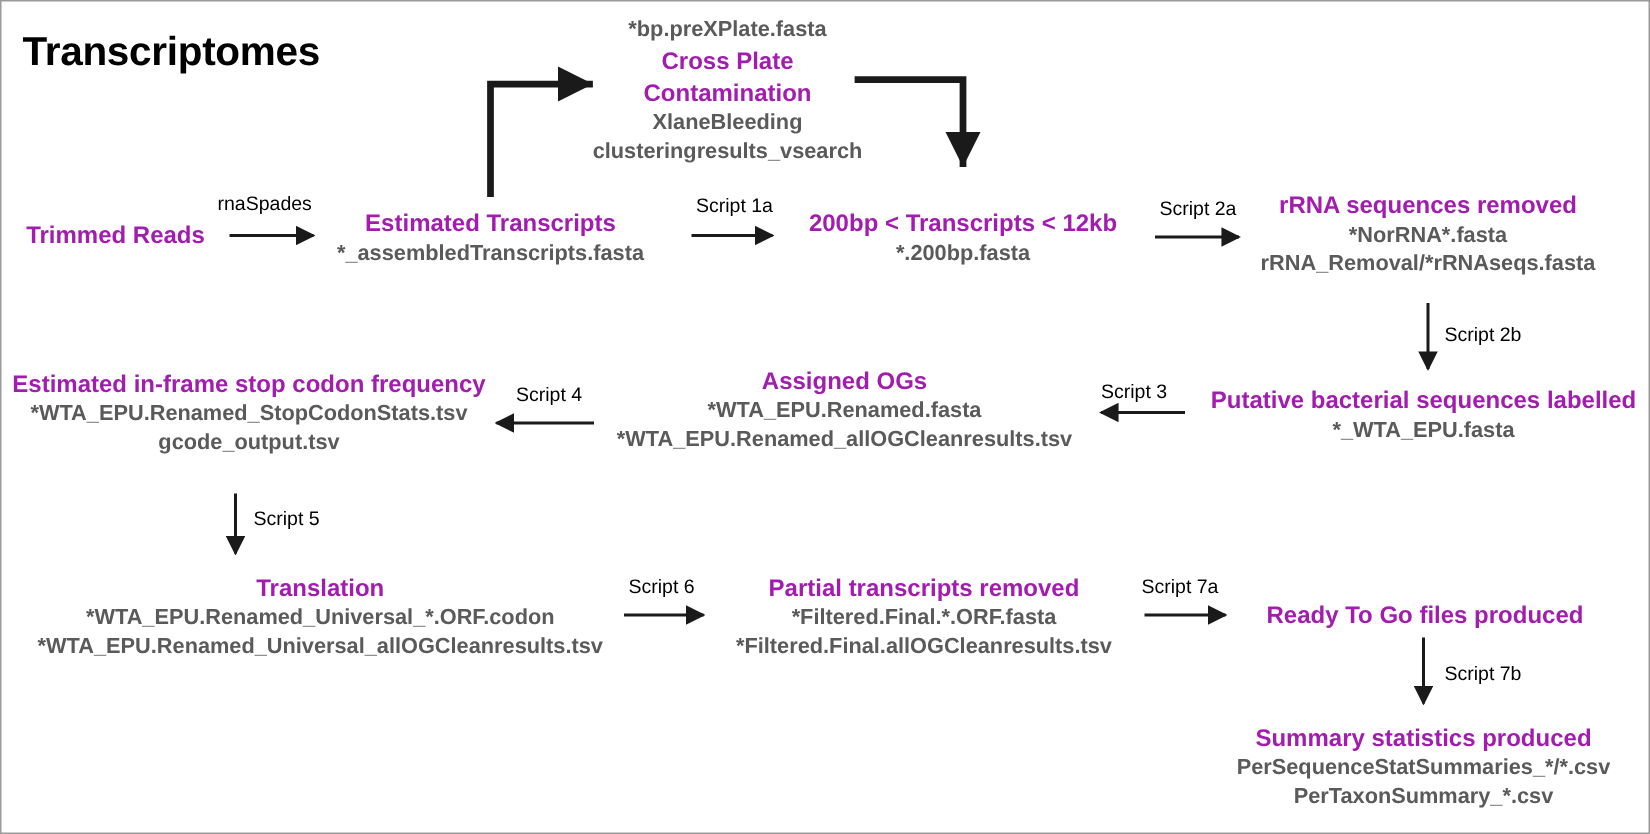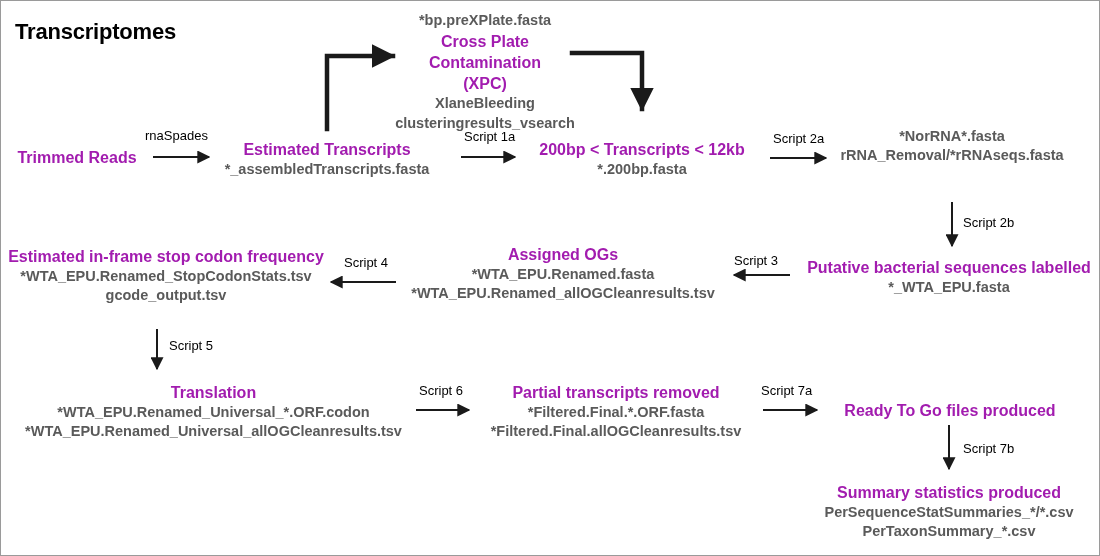--- a/index.html
+++ b/index.html
@@ -53,21 +53,21 @@
     position: absolute;
     font-size: 13px;
     font-weight: normal;
     color: #000000;
     white-space: nowrap;
   }
   #page-title {
     position: absolute;
     left: 14px;
     top: 18px;
-    font-size: 22px;
+    font-size: 27px;
     font-weight: bold;
     color: #000000;
     letter-spacing: -0.2px;
   }
 </style>
 </head>
 <body>
 
 <div id="canvas">
 
@@ -125,31 +125,31 @@
 
   <div class="node" style="left:192px; top:138px; width:268px;">
     <span class="title">Estimated Transcripts</span>
     <span class="fname">*_assembledTranscripts.fasta</span>
   </div>
 
   <div class="node" style="left:382px; top:10px; width:204px;">
     <span class="fname pre">*bp.preXPlate.fasta</span>
     <span class="title">Cross Plate</span>
     <span class="title">Contamination</span>
-    <span class="title">(XPC)</span>
     <span class="fname">XlaneBleeding</span>
     <span class="fname">clusteringresults_vsearch</span>
   </div>
 
   <div class="node" style="left:516px; top:138px; width:250px;">
     <span class="title">200bp &lt; Transcripts &lt; 12kb</span>
     <span class="fname">*.200bp.fasta</span>
   </div>
 
   <div class="node" style="left:826px; top:126px; width:250px;">
+    <span class="title">rRNA sequences removed</span>
     <span class="fname">*NorRNA*.fasta</span>
     <span class="fname">rRNA_Removal/*rRNAseqs.fasta</span>
   </div>
 
   <div class="node" style="left:800px; top:256px; width:296px;">
     <span class="title">Putative bacterial sequences labelled</span>
     <span class="fname">*_WTA_EPU.fasta</span>
   </div>
 
   <div class="node" style="left:398px; top:243px; width:328px;">

